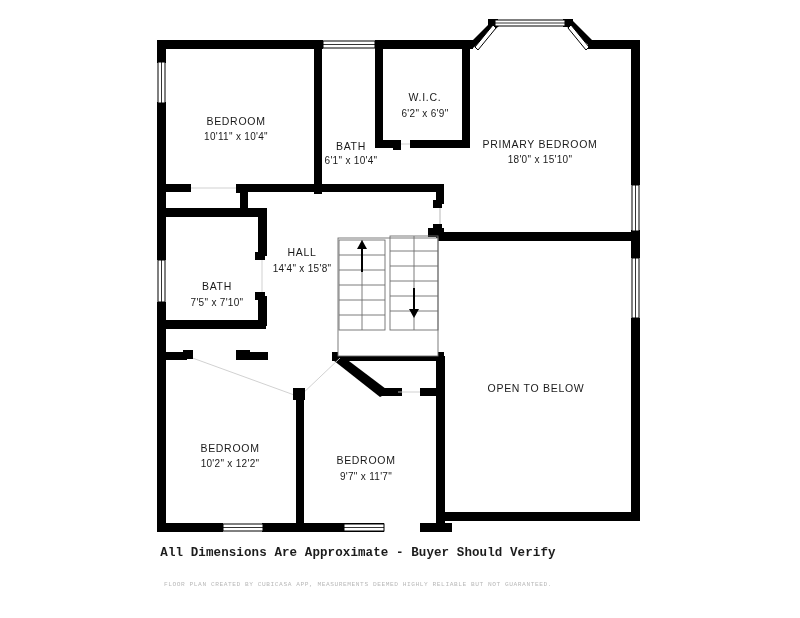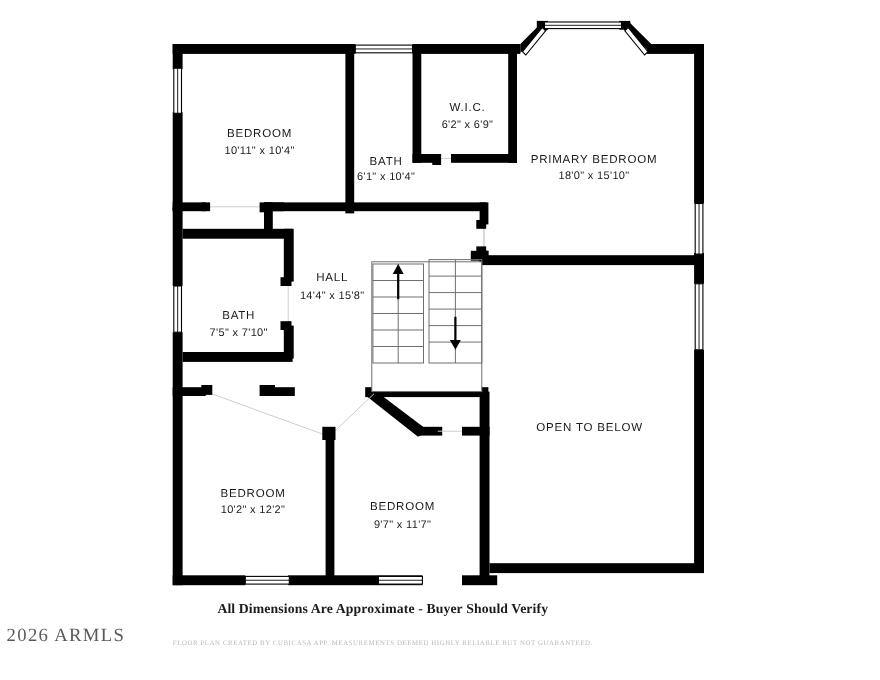--- a/index.html
+++ b/index.html
@@ -37,24 +37,24 @@
   .room-name {
     font-size: 10.5px;
     letter-spacing: 0.7px;
   }
   .room-dim {
     font-size: 10px;
     letter-spacing: 0.3px;
   }
   .disclaimer {
     position: absolute;
-    left: 2px;
+    left: 12px;
     width: 692px;
     text-align: center;
-    font-family: Liberation Serif, serif;
+    font-family: Liberation Mono, monospace;
   }
   #disclaimer-main {
     top: 546px;
     font-size: 12.5px;
     font-weight: bold;
     color: #1c1c1c;
     letter-spacing: 0.1px;
   }
   #disclaimer-fine {
     top: 581px;
@@ -307,15 +307,14 @@
       <text class="room-label room-name" x="536" y="389">OPEN TO BELOW</text>
 
     </g>
 
   </svg>
 
   <div class="disclaimer" id="disclaimer-main">All Dimensions Are Approximate - Buyer Should Verify</div>
 
   <div class="disclaimer" id="disclaimer-fine">FLOOR PLAN CREATED BY CUBICASA APP, MEASUREMENTS DEEMED HIGHLY RELIABLE BUT NOT GUARANTEED.</div>
 
-  <div id="watermark">2026 ARMLS</div>
 
 </div>
 
 </body></html>

